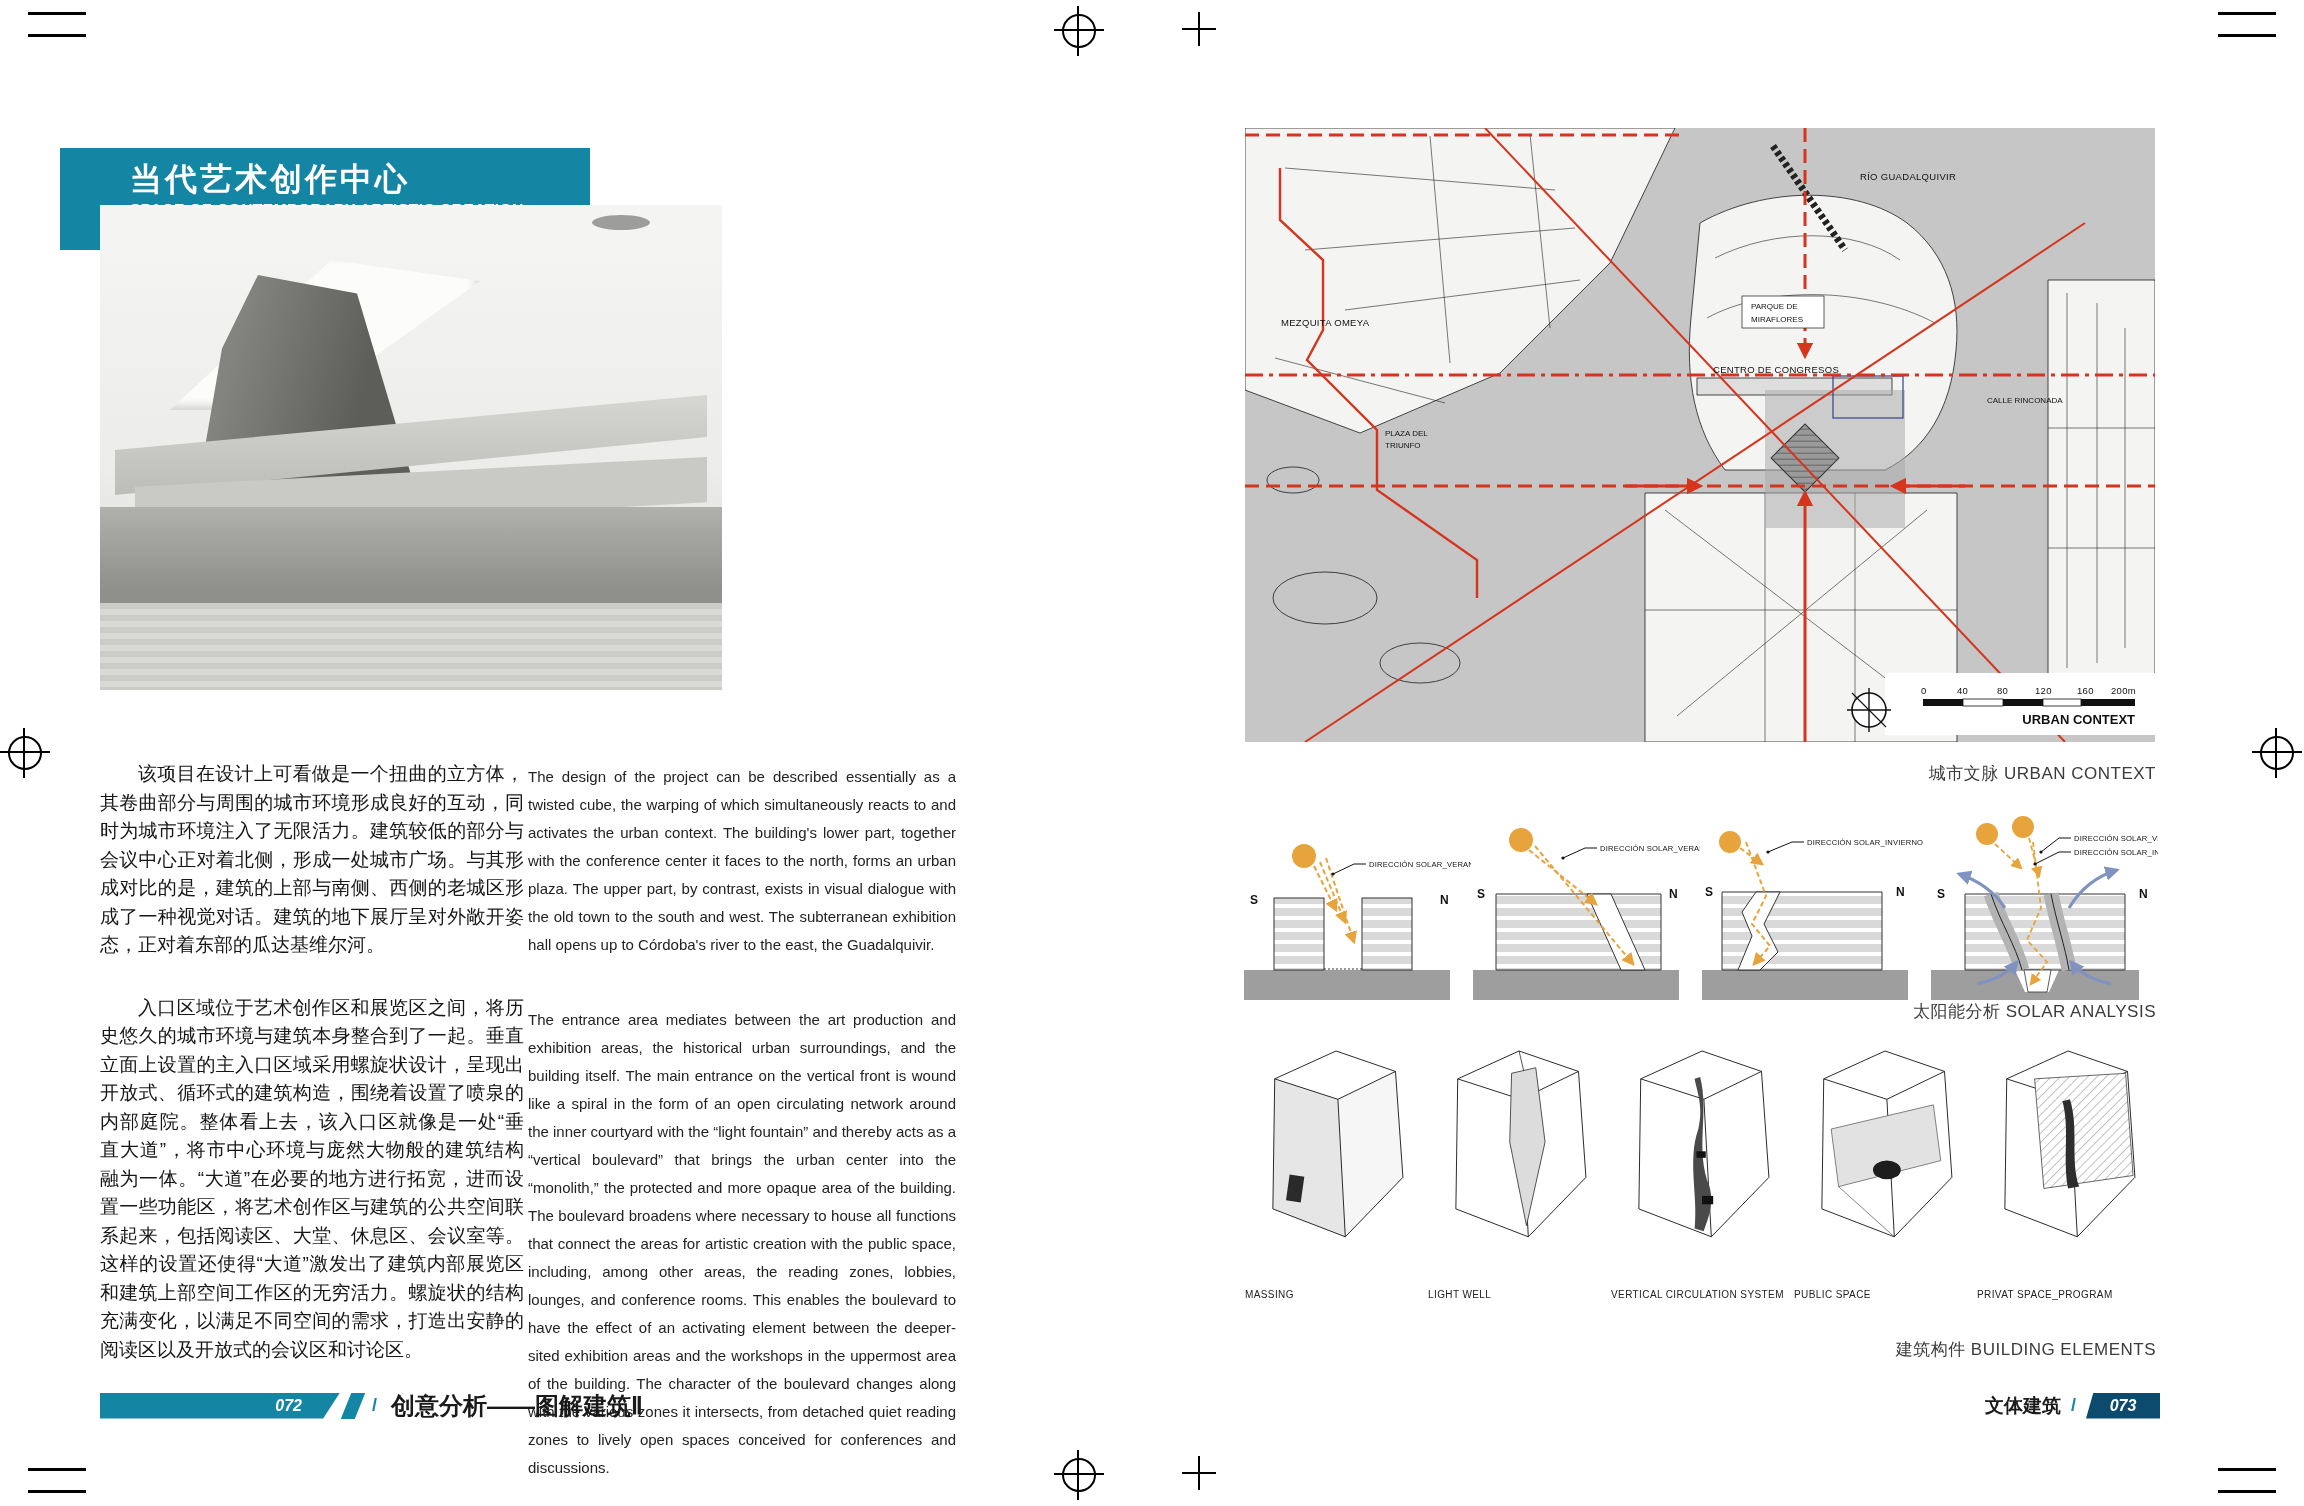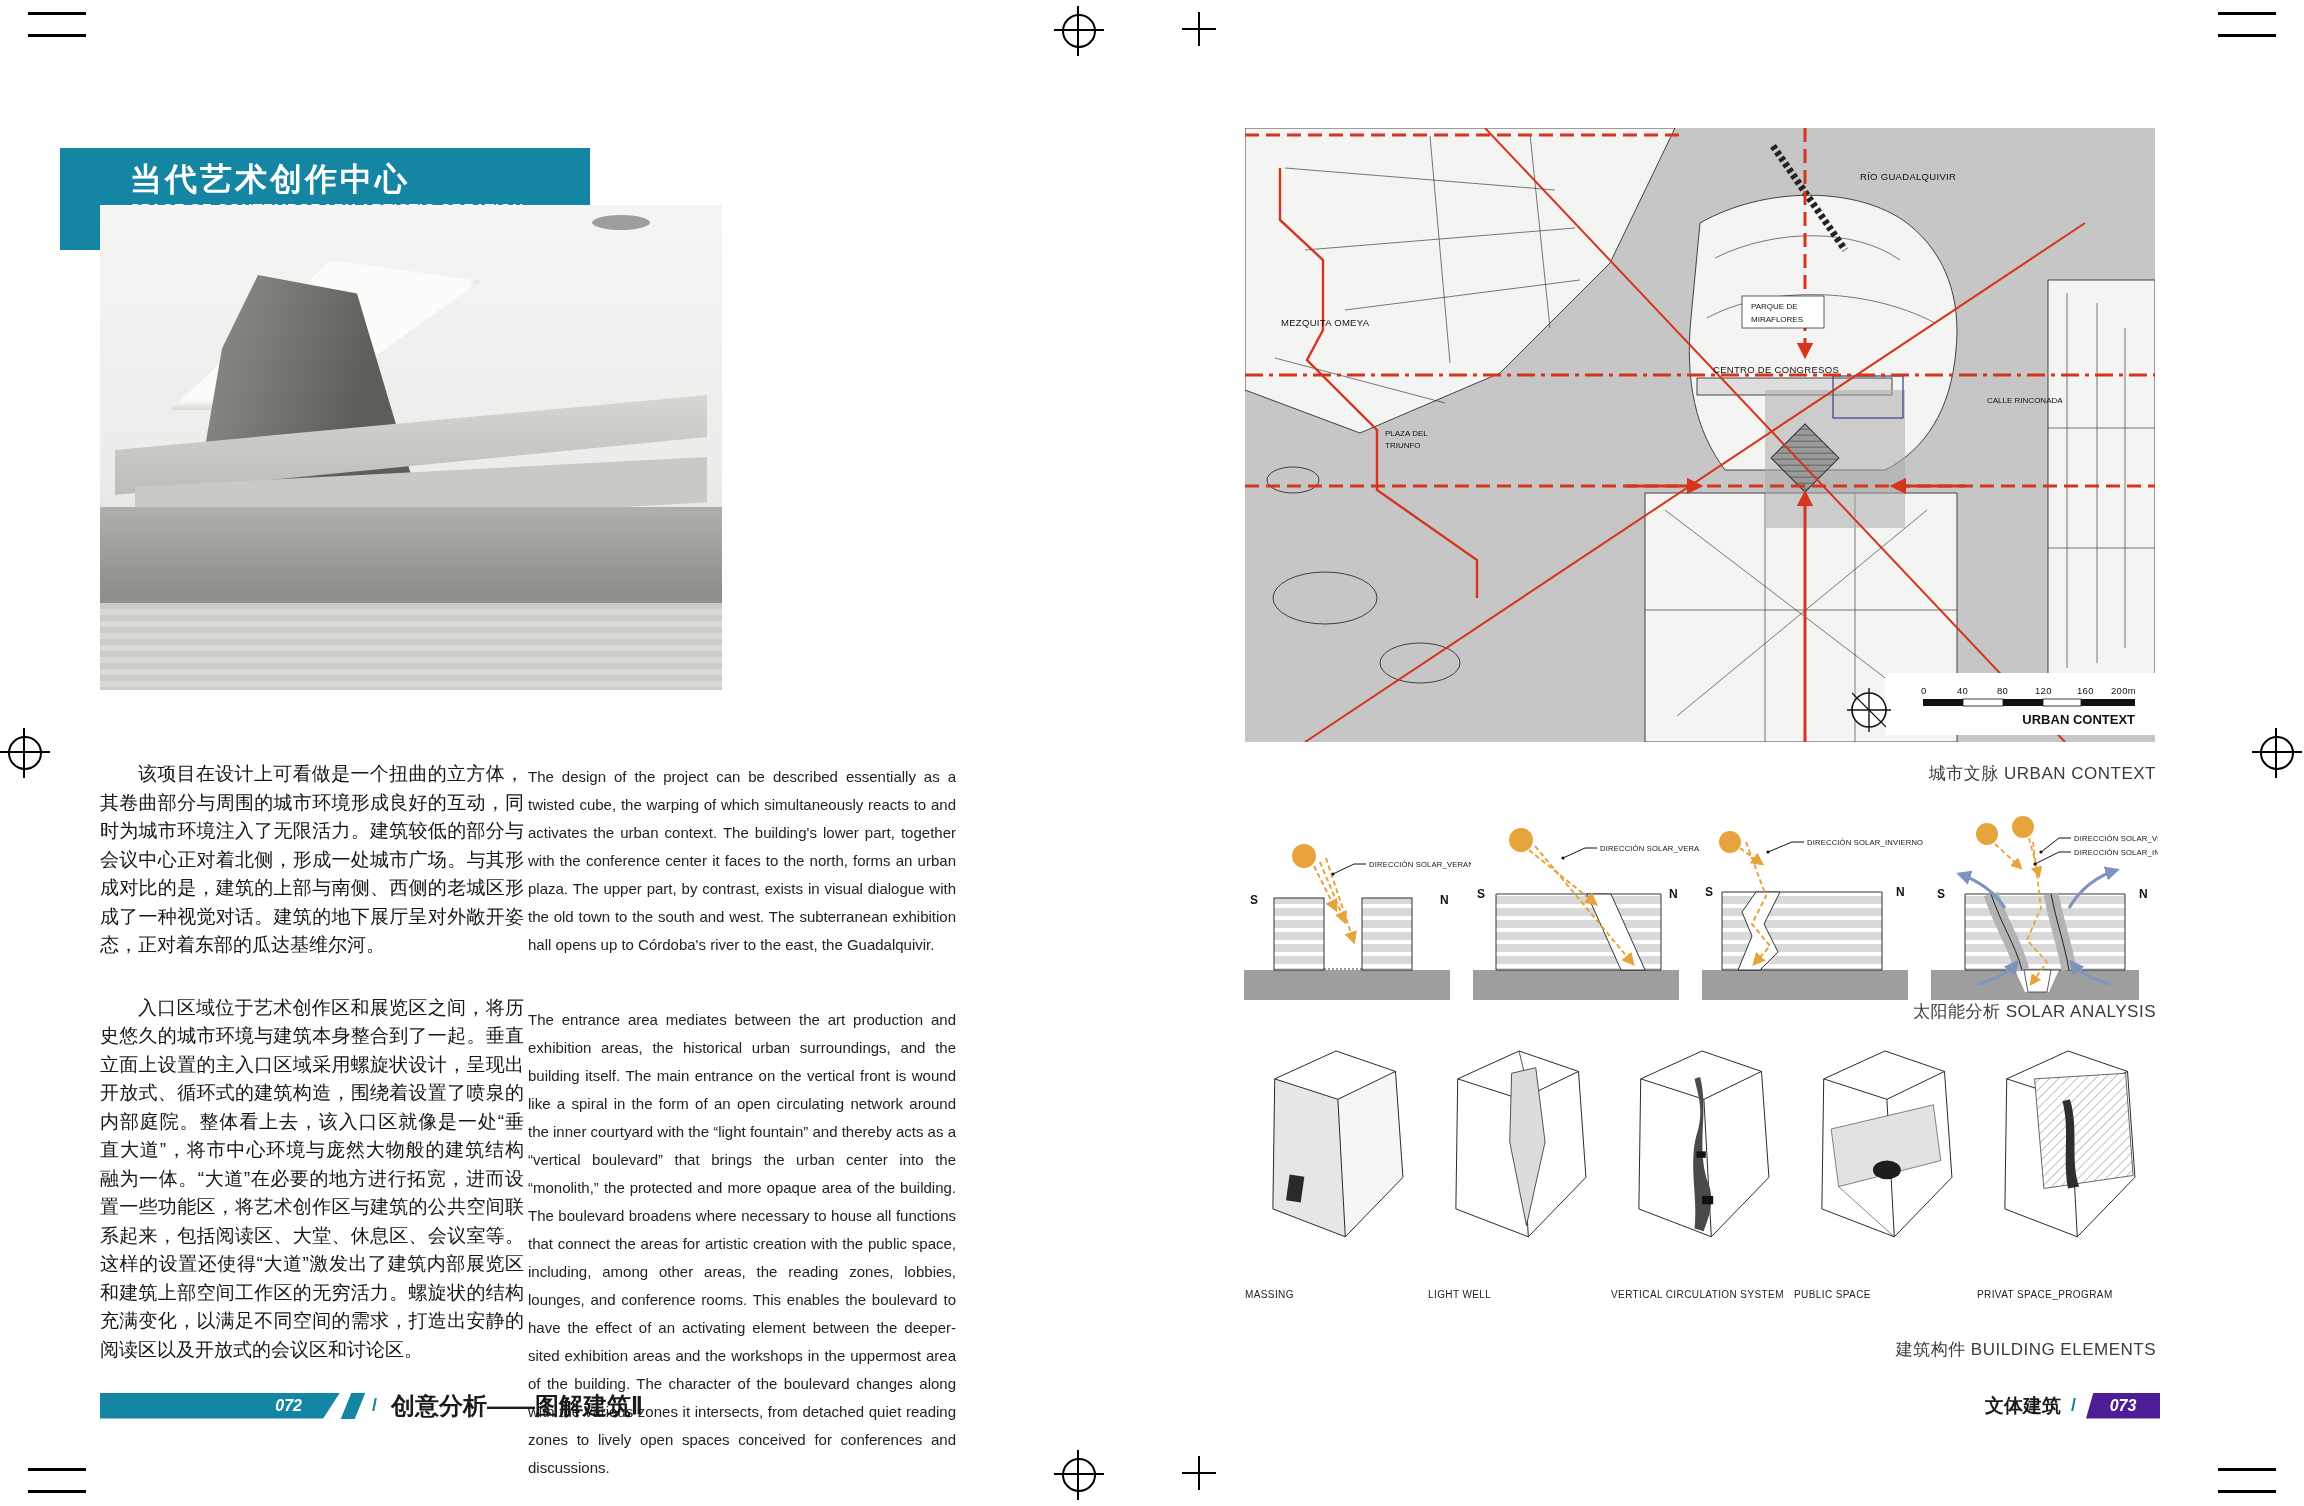--- a/index.html
+++ b/index.html
@@ -74,21 +74,21 @@
   .footer-left{position:absolute;left:60px;top:1392px;display:flex;align-items:center;height:27px;margin-left:40px;}
   .pageband-l{width:240px;height:26px;background:#1585a4;clip-path:polygon(0 0,100% 0,93% 100%,0 100%);
       color:#fff;font-size:16px;font-style:italic;font-weight:bold;text-align:right;
       line-height:26px;padding-right:38px;box-sizing:border-box;}
   .sliver{width:14px;height:26px;background:#1585a4;transform:skewX(-22deg);margin-left:6px;}
   .footer-left .ftext{font-size:24px;font-weight:bold;margin-left:14px;white-space:nowrap;}
   .footer-left .fslash{font-size:18px;color:#1585a4;font-weight:bold;margin-left:12px;}
   .footer-right{position:absolute;right:144px;top:1392px;display:flex;align-items:center;height:27px;}
   .footer-right .ftext{font-size:19px;font-weight:bold;white-space:nowrap;}
   .footer-right .fslash{font-size:18px;color:#1585a4;font-weight:bold;margin:0 10px;}
-  .pageband-r{width:74px;height:26px;background:#4c1d95;clip-path:polygon(10% 0,100% 0,100% 100%,0 100%);
+  .pageband-r{width:74px;height:26px;background:#0c4a6e;clip-path:polygon(10% 0,100% 0,100% 100%,0 100%);
       color:#fff;font-size:16px;font-style:italic;font-weight:bold;text-align:center;line-height:26px;}
 
   .mt{font-size:9.5px;fill:#111;letter-spacing:.3px;}
   .mt-s{font-size:8px;fill:#111;}
   .sn{font-size:12px;font-weight:bold;fill:#111;}
   .ann{font-size:7.6px;fill:#111;letter-spacing:.2px;}
 </style>
 </head>
 <body>
 

